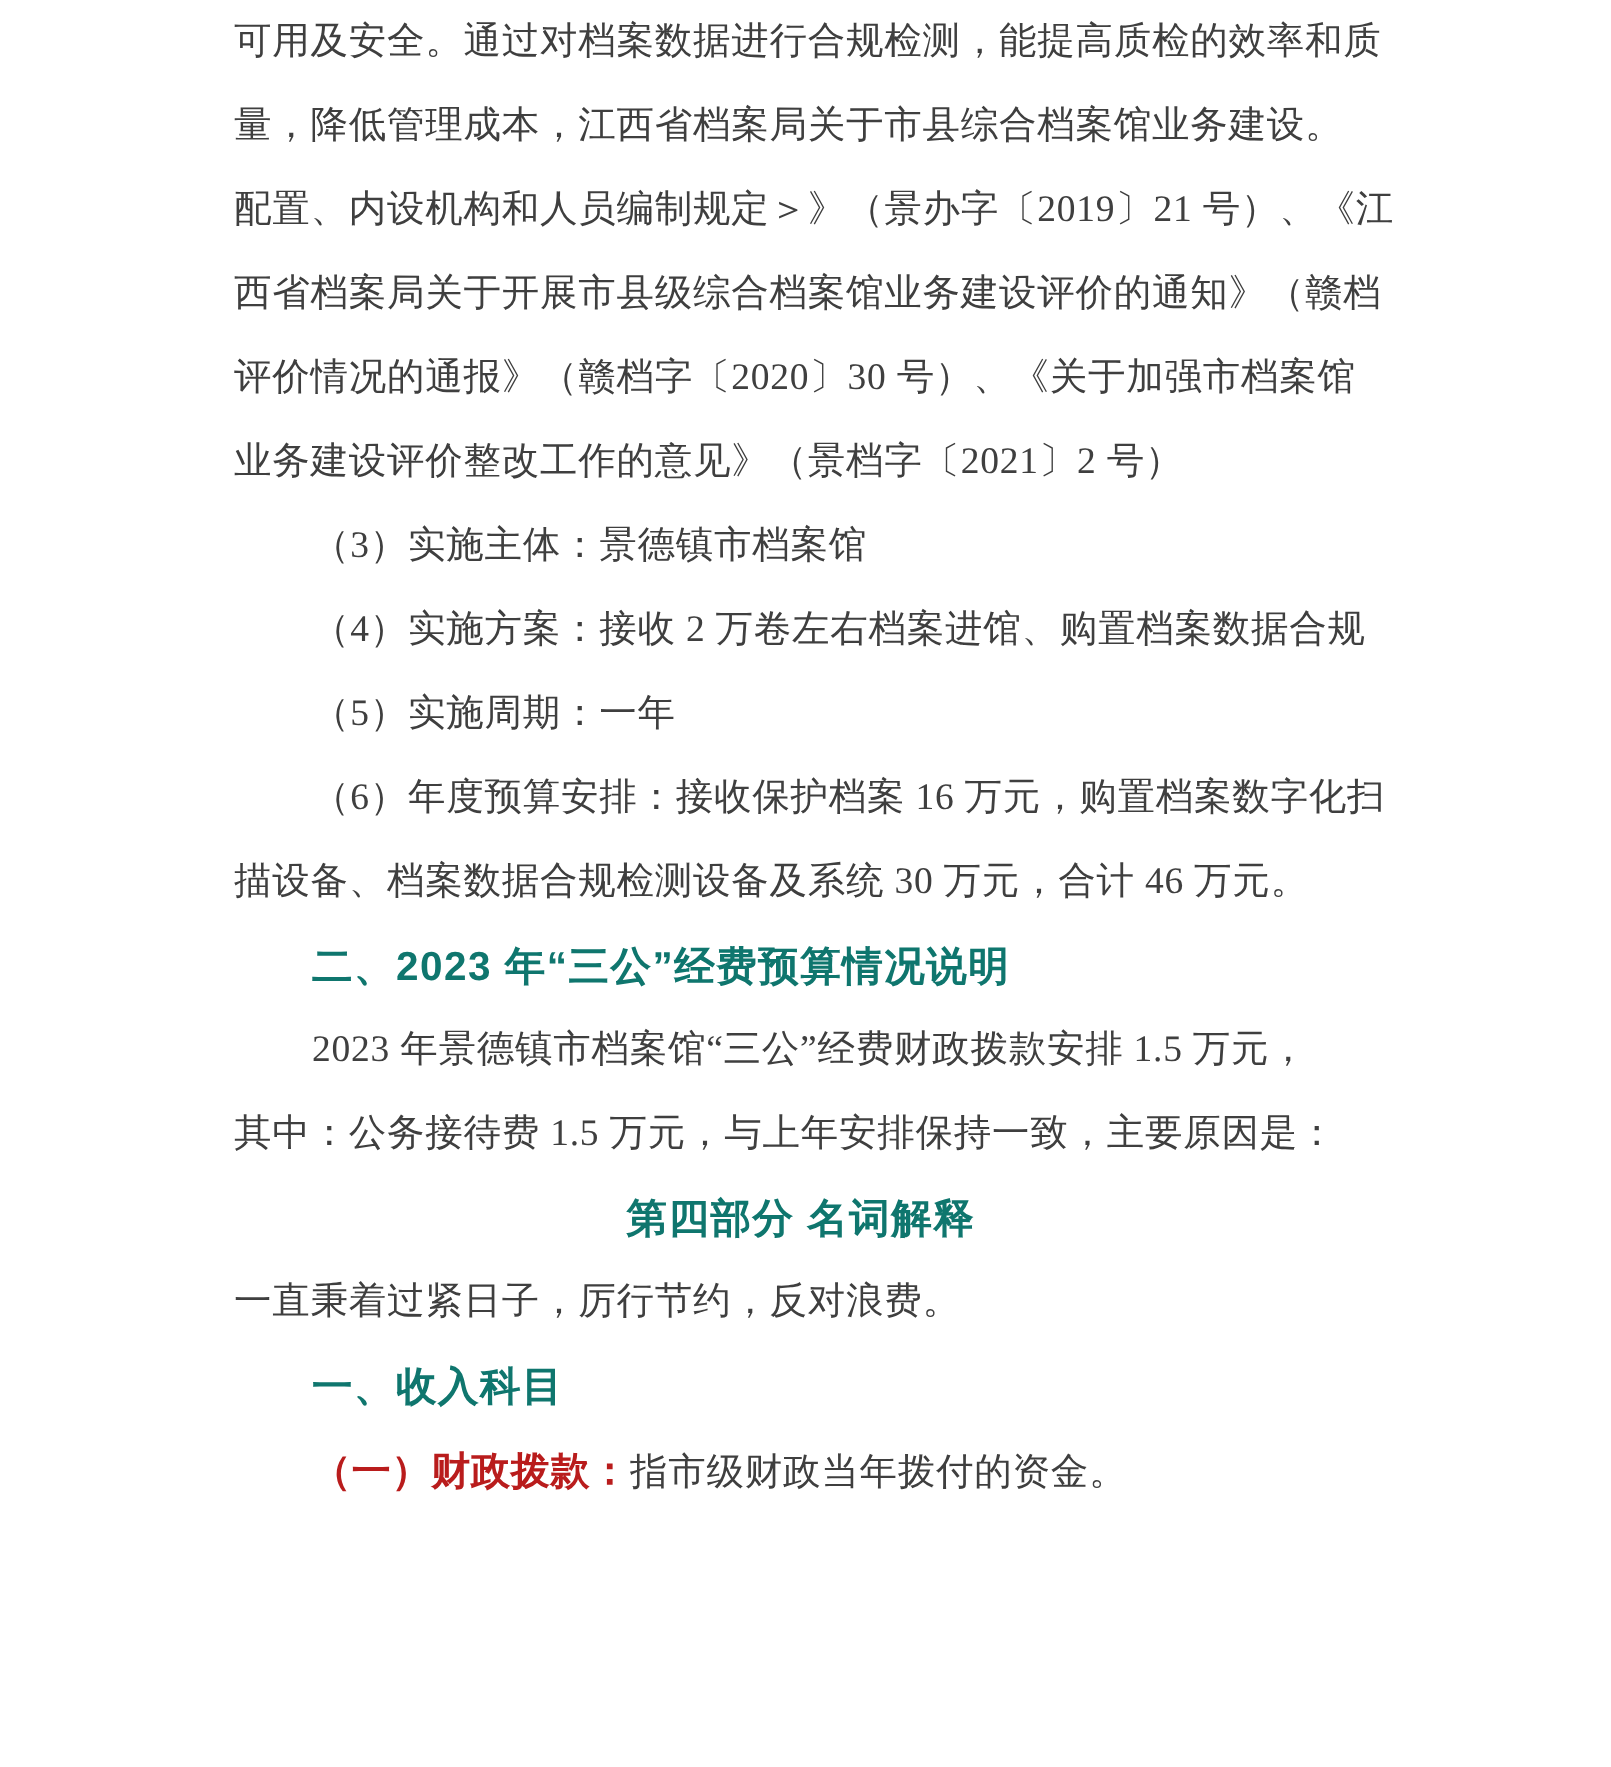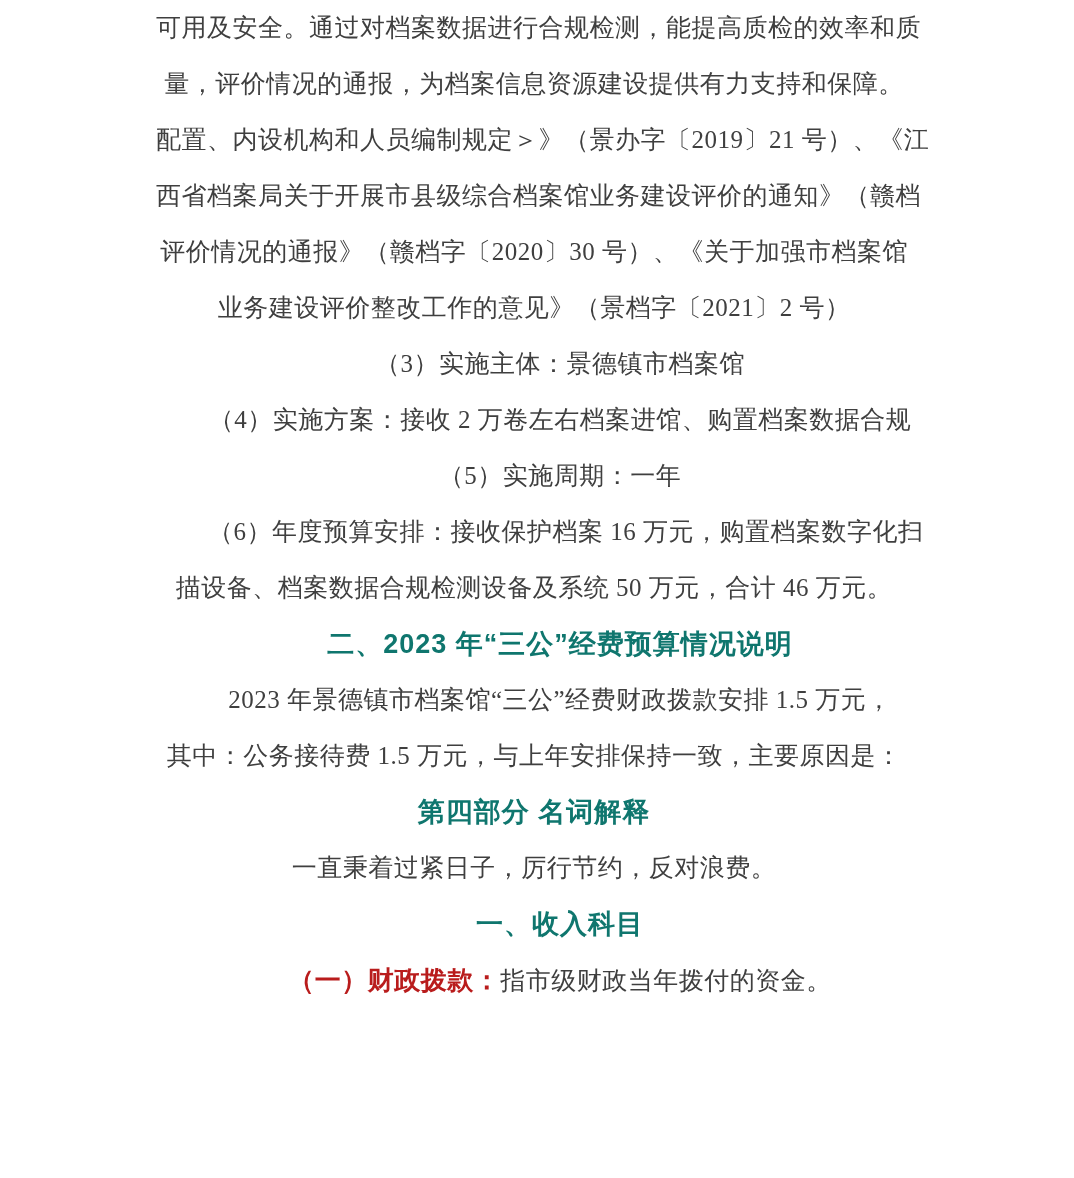--- a/index.html
+++ b/index.html
@@ -17,21 +17,20 @@
     width: 756px;
   }
   .line {
     font-family: "Liberation Serif", "DejaVu Serif", serif;
     font-size: 25px;
     line-height: 56px;
     height: 56px;
     color: #3f3f3f;
     white-space: nowrap;
     letter-spacing: 0.5px;
-    text-align: center;
   }
   .indent { padding-left: 52px; }
   .heading {
     font-family: "Liberation Sans", "DejaVu Sans", sans-serif;
     font-weight: bold;
     font-size: 27px;
     color: #0f766e;
     letter-spacing: 1px;
   }
   .center {
@@ -43,30 +42,30 @@
     font-weight: bold;
     font-size: 26px;
     color: #b91c1c;
   }
 </style>
 </head>
 <body>
 
 <div class="page">
   <div class="line">可用及安全。通过对档案数据进行合规检测，能提高质检的效率和质</div>
-  <div class="line">量，评价情况的通报，为档案信息资源建设提供有力支持和保障。</div>
+  <div class="line">量，降低管理成本，江西省档案局关于市县综合档案馆业务建设。</div>
   <div class="line">配置、内设机构和人员编制规定＞》（景办字〔2019〕21 号）、《江</div>
   <div class="line">西省档案局关于开展市县级综合档案馆业务建设评价的通知》（赣档</div>
   <div class="line">评价情况的通报》（赣档字〔2020〕30 号）、《关于加强市档案馆</div>
   <div class="line">业务建设评价整改工作的意见》（景档字〔2021〕2 号）</div>
   <div class="line indent">（3）实施主体：景德镇市档案馆</div>
   <div class="line indent">（4）实施方案：接收 2 万卷左右档案进馆、购置档案数据合规</div>
   <div class="line indent">（5）实施周期：一年</div>
   <div class="line indent">（6）年度预算安排：接收保护档案 16 万元，购置档案数字化扫</div>
-  <div class="line">描设备、档案数据合规检测设备及系统 50 万元，合计 46 万元。</div>
+  <div class="line">描设备、档案数据合规检测设备及系统 30 万元，合计 46 万元。</div>
   <div class="line indent heading">二、2023 年“三公”经费预算情况说明</div>
   <div class="line indent">2023 年景德镇市档案馆“三公”经费财政拨款安排 1.5 万元，</div>
   <div class="line">其中：公务接待费 1.5 万元，与上年安排保持一致，主要原因是：</div>
   <div class="line heading center">第四部分 名词解释</div>
   <div class="line">一直秉着过紧日子，厉行节约，反对浪费。</div>
   <div class="line indent heading">一、收入科目</div>
   <div class="line indent">
     <span class="term">（一）财政拨款：</span><span>指市级财政当年拨付的资金。</span>
   </div>
 </div>

